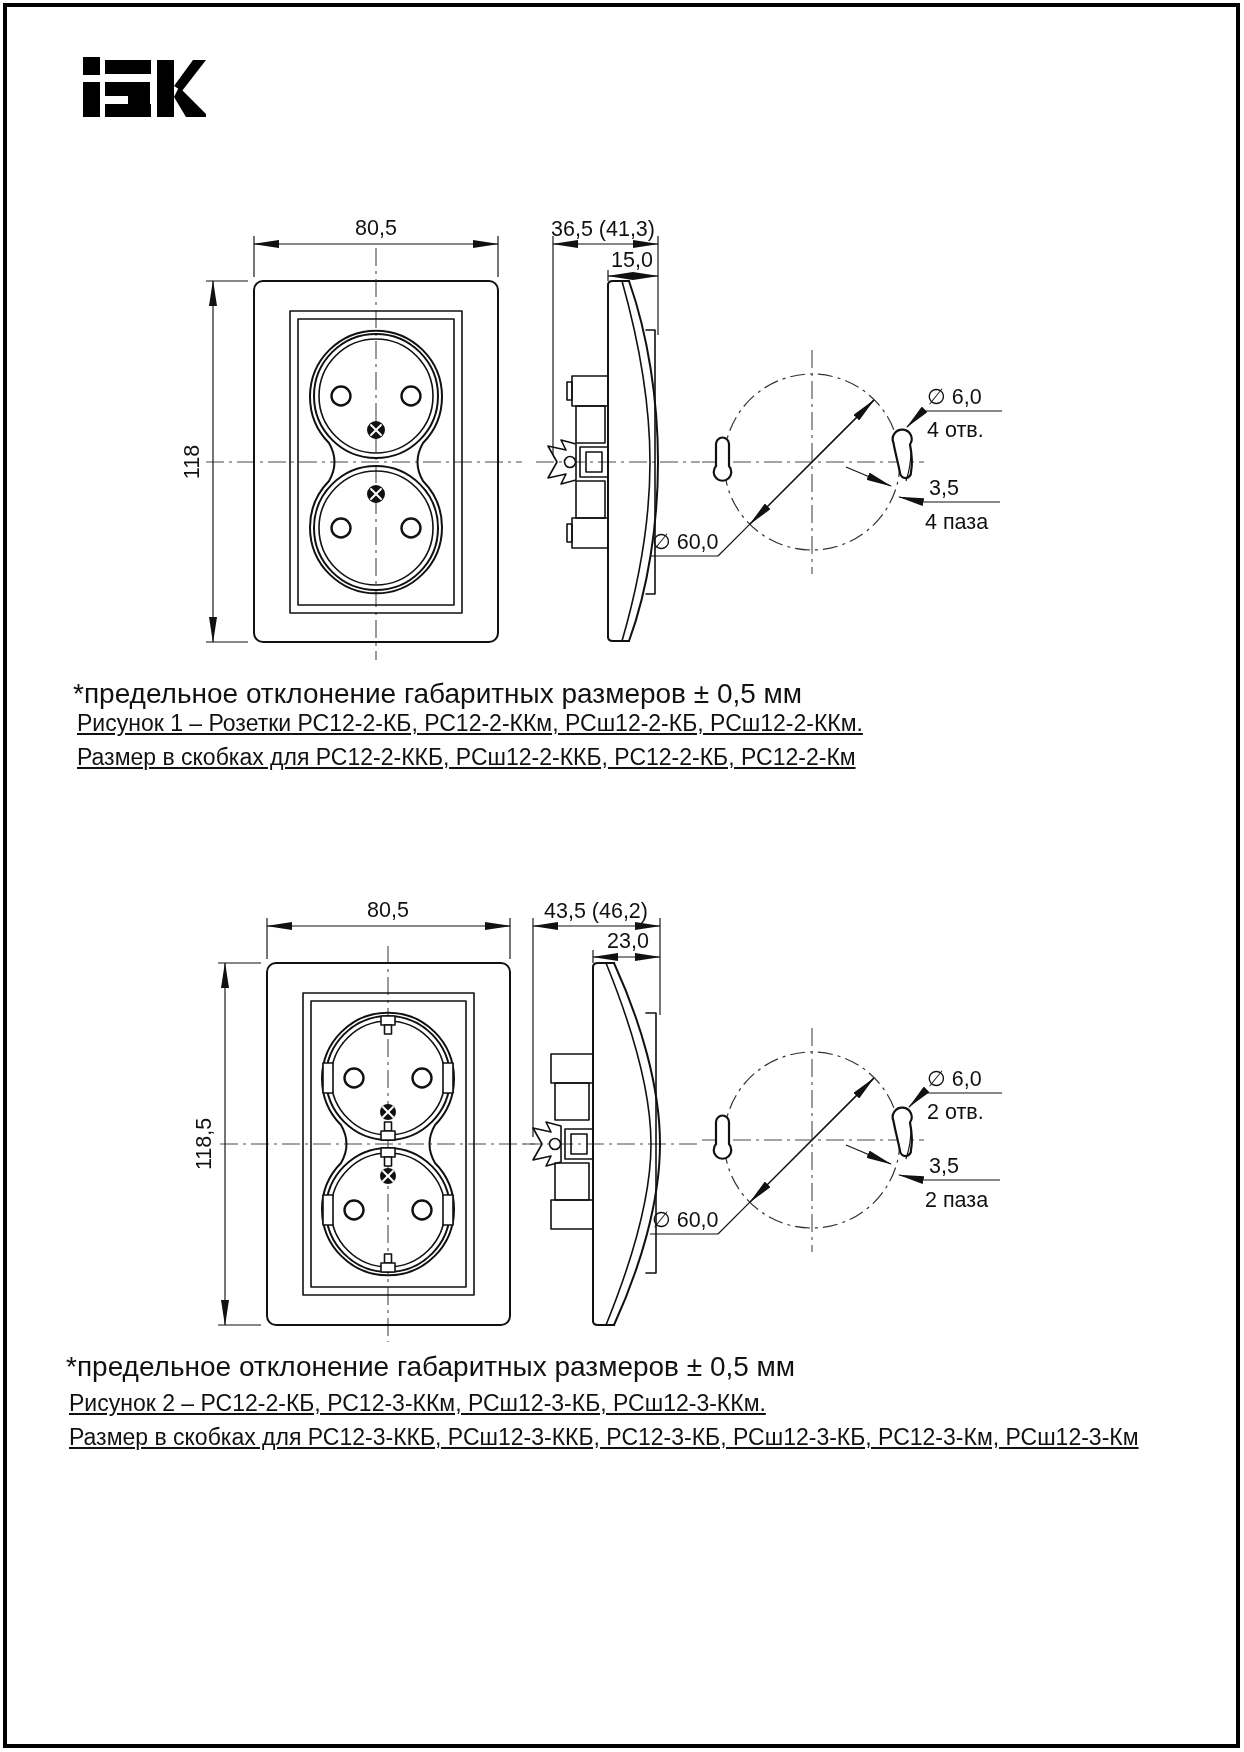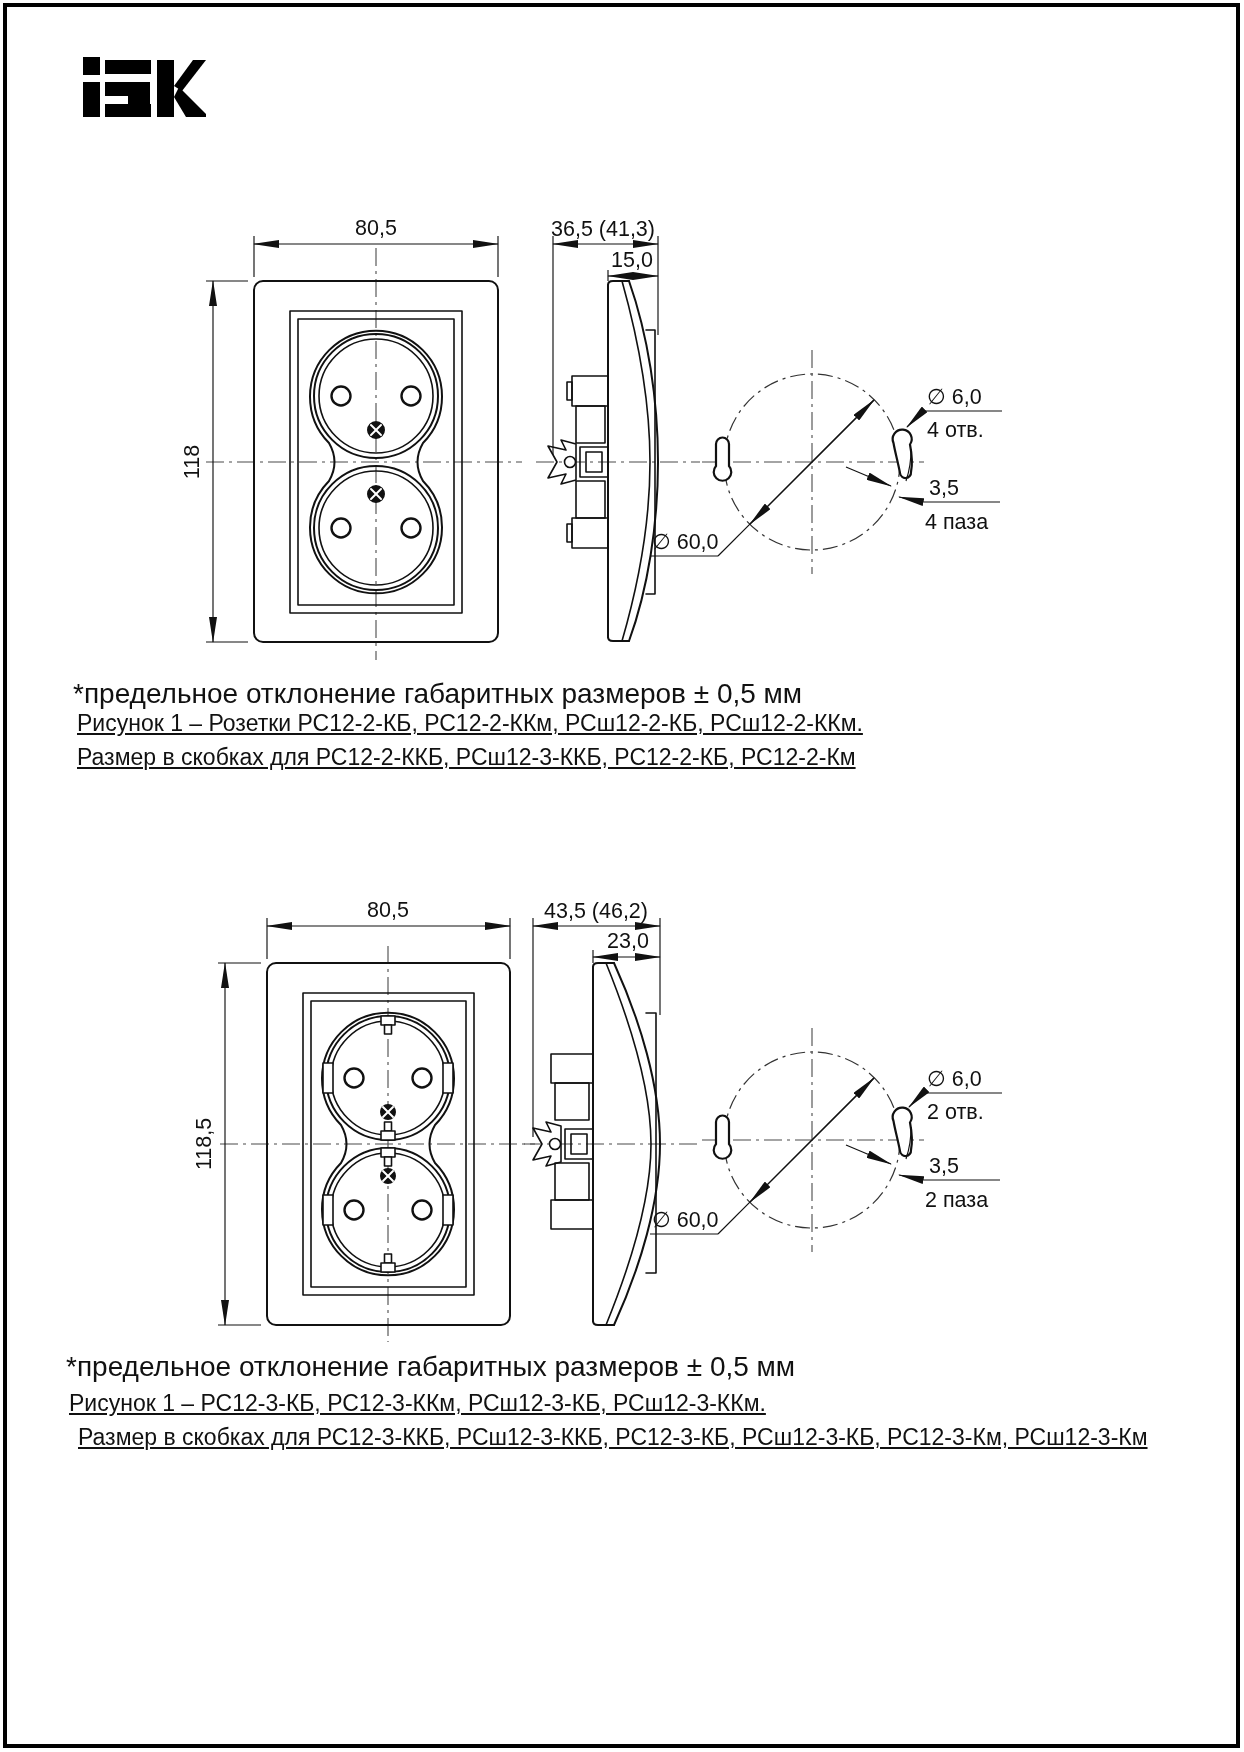--- a/index.html
+++ b/index.html
@@ -265,18 +265,18 @@
         <text class="dt" x="388" y="917" text-anchor="middle">80,5</text>
         <text class="dt" x="211" y="1144" text-anchor="middle" transform="rotate(-90 211 1144)">118,5</text>
         <text class="dt" x="596" y="918" text-anchor="middle">43,5 (46,2)</text>
         <text class="dt" x="628" y="948" text-anchor="middle">23,0</text>
       </g>
     </g>
   </svg>
 
   <div class="cap note" style="left:73px;top:678px">*предельное отклонение габаритных размеров ± 0,5 мм</div>
   <div class="cap cline" style="left:77px;top:710px">Рисунок 1 – Розетки РС12-2-КБ, РС12-2-ККм, РСш12-2-КБ, РСш12-2-ККм.</div>
-  <div class="cap cline" style="left:77px;top:744px">Размер в скобках для РС12-2-ККБ, РСш12-3-ККБ, РС12-2-КБ, РС12-2-Км</div>
+  <div class="cap cline" style="left:77px;top:744px">Размер в скобках для РС12-2-ККБ, РСш12-2-ККБ, РС12-2-КБ, РС12-2-Км</div>
 
   <div class="cap note" style="left:66px;top:1351px">*предельное отклонение габаритных размеров ± 0,5 мм</div>
-  <div class="cap cline" style="left:69px;top:1390px">Рисунок 1 – РС12-3-КБ, РС12-3-ККм, РСш12-3-КБ, РСш12-3-ККм.</div>
-  <div class="cap cline" style="left:78px;top:1424px">Размер в скобках для РС12-3-ККБ, РСш12-3-ККБ, РС12-3-КБ, РСш12-3-КБ, РС12-3-Км, РСш12-3-Км</div>
+  <div class="cap cline" style="left:69px;top:1390px">Рисунок 2 – РС12-2-КБ, РС12-3-ККм, РСш12-3-КБ, РСш12-3-ККм.</div>
+  <div class="cap cline" style="left:69px;top:1424px">Размер в скобках для РС12-3-ККБ, РСш12-3-ККБ, РС12-3-КБ, РСш12-3-КБ, РС12-3-Км, РСш12-3-Км</div>
 </div>
 
 </body></html>

